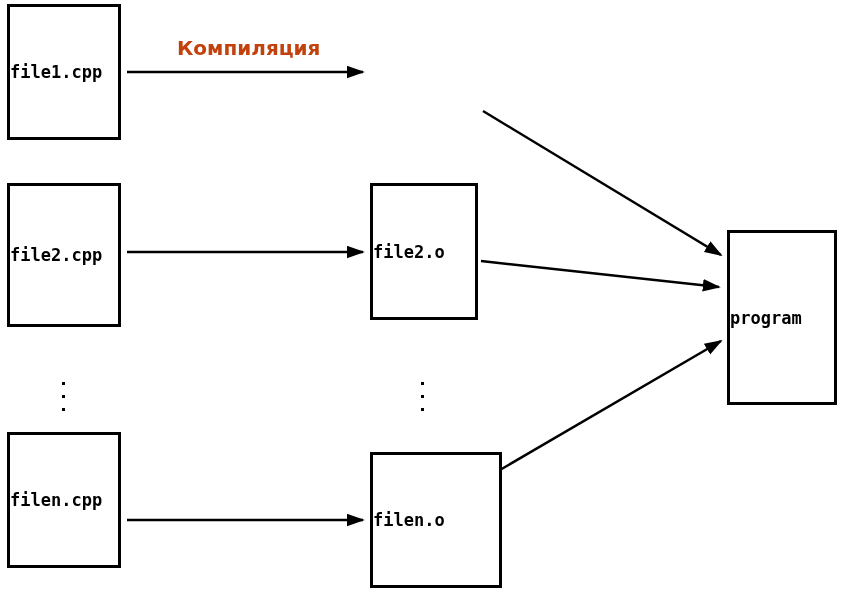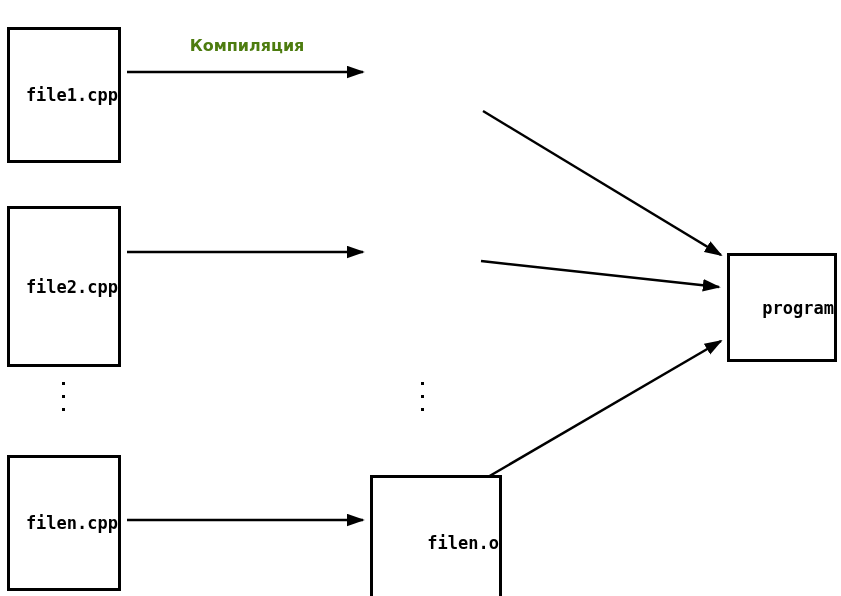--- a/index.html
+++ b/index.html
@@ -22,40 +22,39 @@
     width: 841px;
     height: 596px;
   }
   .node {
     position: absolute;
     box-sizing: border-box;
     background: #ffffff;
     border: 3px solid #000000;
     display: flex;
     align-items: center;
-    justify-content: flex-end;
+    justify-content: flex-start;
     font-family: "DejaVu Sans Mono", "Liberation Mono", monospace;
     font-weight: bold;
     font-size: 17px;
     color: #000000;
     white-space: nowrap;
-    margin-top: 23px;
   }
   .node-src1 { left: 7px;   top: 4px;   width: 114px; height: 136px; }
-  .node-src2 { left: 7px;   top: 183px; width: 114px; height: 161px; }
+  .node-src2 { left: 7px;   top: 183px; width: 114px; height: 144px; }
   .node-srcn { left: 7px;   top: 432px; width: 114px; height: 136px; }
   .node-obj1 { left: 370px; top: 4px;   width: 108px; height: 136px; }
   .node-obj2 { left: 370px; top: 183px; width: 108px; height: 137px; }
   .node-objn { left: 370px; top: 452px; width: 132px; height: 136px; }
-  .node-prog { left: 727px; top: 230px; width: 110px; height: 109px; }
+  .node-prog { left: 727px; top: 230px; width: 110px; height: 175px; }
   .edge-label {
     position: absolute;
-    font-size: 16px;
+    font-size: 20px;
     font-weight: bold;
-    color: #4d7c0f;
+    color: #c2410c;
     text-align: center;
     white-space: nowrap;
   }
   .label-compile { left: 177px; top: 36px;  width: 140px; }
   .label-link    { left: 600px; top: 147px; width: 122px; }
 </style>
 </head>
 <body>
 
 <div class="canvas">
@@ -90,20 +89,23 @@
   <div class="node node-src1">
     <span>file1.cpp</span>
   </div>
   <div class="node node-src2">
     <span>file2.cpp</span>
   </div>
   <div class="node node-srcn">
     <span>filen.cpp</span>
   </div>
 
+  <div class="node node-obj2">
+    <span>file2.o</span>
+  </div>
   <div class="node node-objn">
     <span>filen.o</span>
   </div>
 
   <div class="node node-prog">
     <span>program</span>
   </div>
 
   <div class="edge-label label-compile">Компиляция</div>
 

